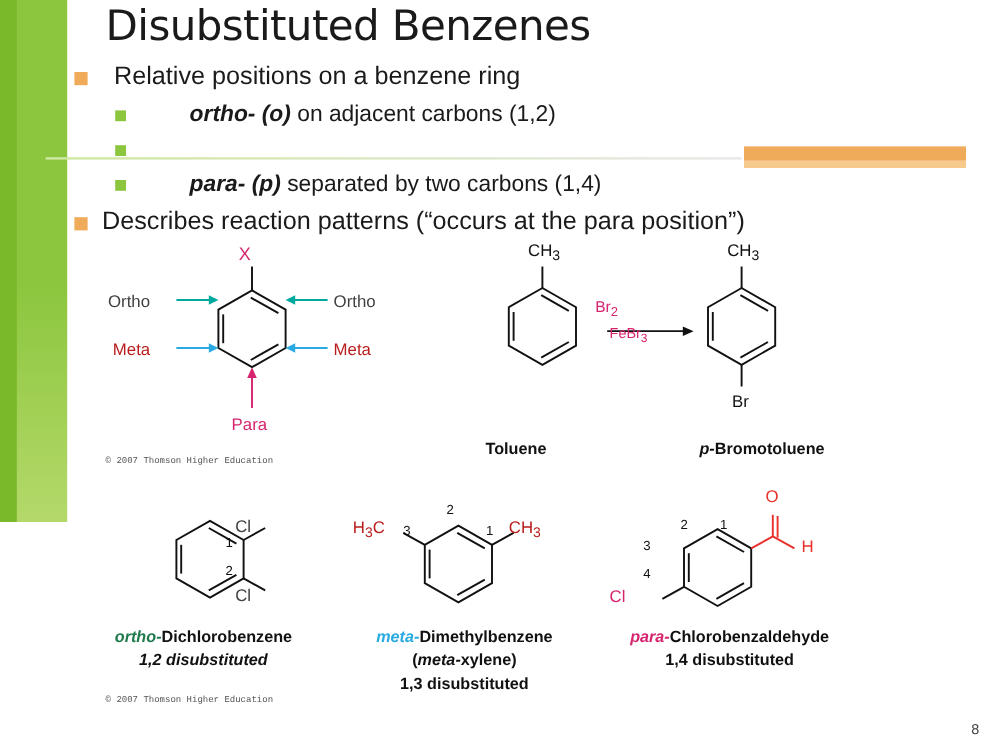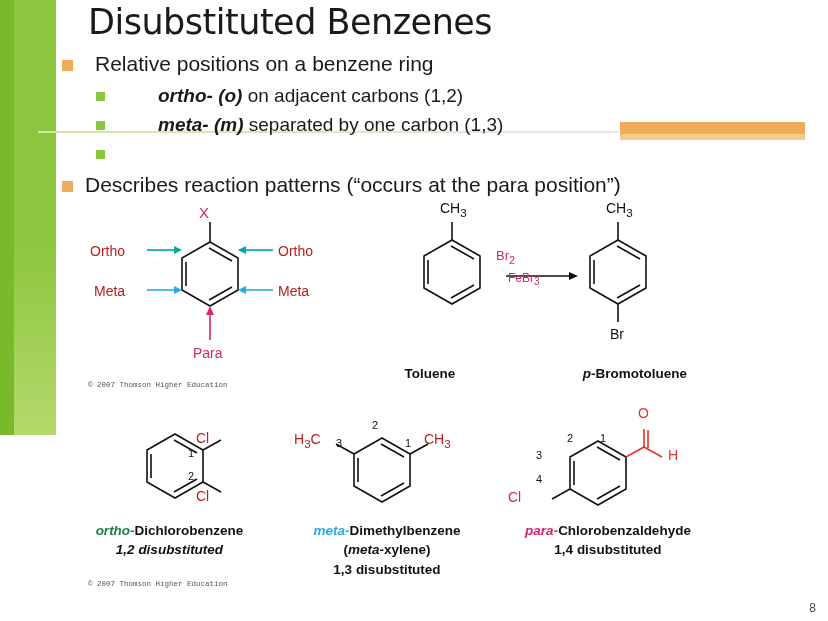--- a/index.html
+++ b/index.html
@@ -47,21 +47,21 @@
   .btxt{font-size:21px;color:#1a1a1a;line-height:26px;}
   .btxt2{font-size:19px;color:#1a1a1a;line-height:24px;}
   .btxt2 i{font-style:italic;font-weight:bold;margin-left:41px;}
 
   
   .struct{position:absolute;}
   .lbl{position:absolute;font-size:13px;}
   .cap{position:absolute;font-size:13.5px;font-weight:bold;color:#111;text-align:center;}
   .credit{position:absolute;font-size:7.5px;color:#555;font-family:Liberation Mono, monospace;}
   .pageno{position:absolute;right:12px;bottom:6px;font-size:12px;color:#444;}
-  .teal{color:#b91c1c;}
+  .teal{color:#404040;}
   .blue{color:#b91c1c;}
   .magenta{color:#d6246e;}
   .red{color:#e8312c;}
 </style>
 </head>
 <body>
 
 <div class="green-bar"></div>
 <div class="green-bar2"></div>
 <div class="rule"></div>
@@ -75,25 +75,25 @@
   <span class="btxt">Relative positions on a benzene ring</span>
 </div>
 
 <div class="bullet" style="left:96px;top:84px;width:700px;">
   <span class="sq2"></span>
   <span class="btxt2"><i>ortho- (o)</i><span> on adjacent carbons (1,2)</span></span>
 </div>
 
 <div class="bullet" style="left:96px;top:113px;width:700px;">
   <span class="sq2"></span>
-  <span class="btxt2"><i>meta- (m)</i><span> separated by one carbon (1,3)</span></span>
 </div>
 
 <div class="bullet" style="left:96px;top:142px;width:700px;">
   <span class="sq2"></span>
+  <span class="btxt2"><i>para- (p)</i><span> separated by two carbons (1,4)</span></span>
 </div>
 
 <div class="bullet" style="left:62px;top:172px;width:740px;">
   <span class="sq"></span>
   <span class="btxt">Describes reaction patterns (“occurs at the para position”)</span>
 </div>
 
 <svg class="struct" style="left:85px;top:200px;" width="270" height="170">
 
   <g stroke="#111" stroke-width="1.6" fill="none">

